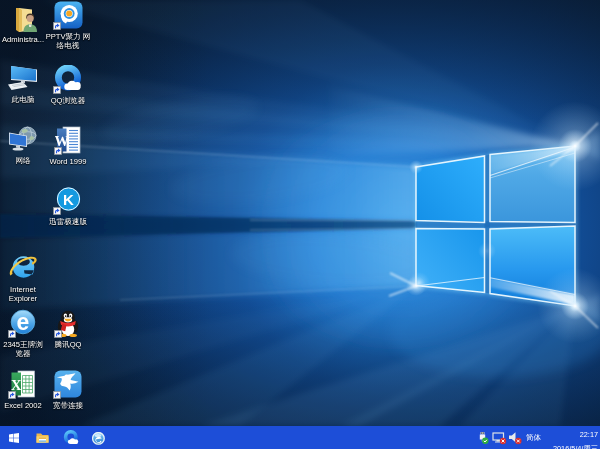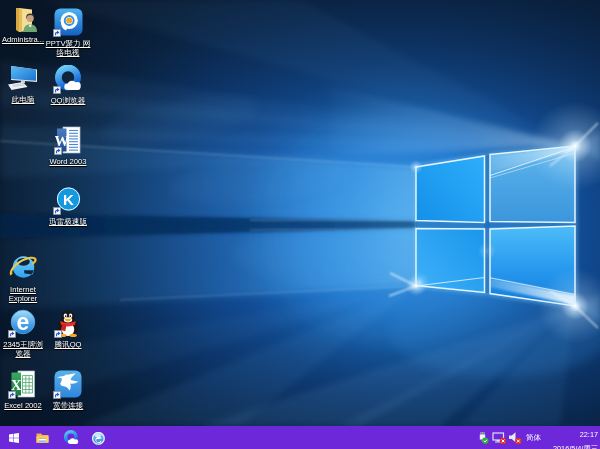--- a/index.html
+++ b/index.html
@@ -1,23 +1,23 @@
 <!DOCTYPE html>
 <html><head>
 <meta charset="utf-8">
 <style>
 * { margin:0; padding:0; box-sizing:border-box; }
 html,body { width:600px; height:449px; overflow:hidden; font-family:"Liberation Sans",sans-serif; background:#000; }
 #desk { position:absolute; left:0; top:0; width:600px; height:426px; overflow:hidden; }
 #wall { position:absolute; left:0; top:0; }
 .cell { position:absolute; width:46px; text-align:center; }
 .ic { position:relative; margin:0 auto; }
-.lbl { margin-top:3px; color:#fff; font-size:7.6px; line-height:9px; text-shadow:0 1px 1px rgba(0,0,0,0.95), 0 0 2px rgba(0,0,0,0.8);text-decoration:underline; }
+.lbl { margin-top:3px; color:#fff; font-size:7.6px; line-height:9px; text-shadow:0 1px 1px rgba(0,0,0,0.95), 0 0 2px rgba(0,0,0,0.8); }
 .sc { position:absolute; left:-1px; bottom:-1px; width:8px; height:8px; }
-#bar { position:absolute; left:0; top:426px; width:600px; height:23px; background:#6d28d9; }
+#bar { position:absolute; left:0; top:426px; width:600px; height:23px; background:#1d4ed8; }
 .bicon { position:absolute; }
 #clock { position:absolute; right:2px; top:1.5px; text-align:right; color:#fff; font-size:7.3px; line-height:14px;margin-left:41px; }
 #lang { position:absolute; right:50px; top:7px; color:#fff; font-size:7.5px; }
 </style>
 </head>
 <body>
 <div id="desk">
 <svg id="wall" width="600" height="426" viewBox="0 0 600 426">
 <defs>
 <radialGradient id="bgc" gradientUnits="userSpaceOnUse" cx="400" cy="230" r="420">
@@ -192,21 +192,21 @@
 <polygon points="10,4 13,6 13,26.5 10,28" fill="#e3bd5c"></polygon>
 <path d="M17.2,13.6 a4,4 0 0 1 8,0 l-0.5,1.5 -7,0 z" fill="#463627"></path>
 <circle cx="21.2" cy="14.4" r="3.5" fill="#c9a184"></circle>
 <path d="M14.5,28 C14.5,22.5 17.5,20.3 21.2,20.3 C25,20.3 28,22.5 28,28 Z" fill="#6fa573"></path>
 <path d="M19.8,20.5 L22.6,20.5 L22.2,23 L20.2,23 Z" fill="#e8e3da"></path>
 </svg>
 </div>
 <div class="lbl">Administra...</div>
 </div>
 
-<div class="cell" style="left:45px;top:8px">
+<div class="cell" style="left:45px;top:1px">
 <div class="ic" style="width:29px;height:28px">
 <svg width="29" height="28">
 <defs>
             <linearGradient id="pptvg" x1="0" y1="0" x2="0" y2="1">
               <stop offset="0" stop-color="#4cb4f2"></stop>
               <stop offset="1" stop-color="#1460c4"></stop>
             </linearGradient>
             <linearGradient id="trbeam" gradientUnits="userSpaceOnUse" x1="330" y1="0" x2="575" y2="0">
   <stop offset="0" stop-color="#9fd0f8" stop-opacity="0.02"></stop>
   <stop offset="0.55" stop-color="#9fd0f8" stop-opacity="0.25"></stop>
@@ -277,20 +277,39 @@
 <polygon points="13,15 17,15.4 17,18 13,17.6" fill="#c8d0d8"></polygon>
 <polygon points="0,19.5 15,17 19.5,22 3.5,25" fill="#e8edf2"></polygon>
 <polygon points="1.5,19.6 14.8,17.5 18,21.2 4,23.8" fill="#eef2f5"></polygon>
           <line x1="4" y1="20.4" x2="16" y2="18.5" stroke="#b9c2ca" stroke-width="0.8"></line>
           <line x1="5.5" y1="21.6" x2="17" y2="19.8" stroke="#b9c2ca" stroke-width="0.8"></line>
 </svg>
 </div>
 <div class="lbl">此电脑</div>
 </div>
 
+<div class="cell" style="left:0px;top:126px">
+<div class="ic" style="width:30px;height:27px">
+<svg width="30" height="27">
+<circle cx="19.5" cy="9.5" r="8.5" fill="#7e99ad"></circle>
+<g fill="none" stroke="#ccdae2" stroke-width="0.6">
+<ellipse cx="19.5" cy="9.5" rx="4" ry="8.5"></ellipse>
+<ellipse cx="19.5" cy="9.5" rx="8.5" ry="3.8"></ellipse>
+<circle cx="19.5" cy="9.5" r="8.5"></circle>
+</g>
+<path d="M14,4 q3,-2 6,0 q-1,3 -4,3 q-3,-1 -2,-3 Z" fill="#a9c3a5"></path>
+<path d="M23,10 q3.5,0 3,3 q-2.5,2 -4.5,0.5 q-0.5,-2.5 1.5,-3.5 Z" fill="#a9c3a5"></path>
+<polygon points="1,6.5 19,9.8 19,21 1,18.6" fill="#e6ebf0"></polygon>
+<polygon points="1.8,7.4 18.2,10.3 18.2,20 1.8,17.8" fill="#2f74d4"></polygon>
+<polygon points="8,19.3 12,19.8 12,22 8,21.5" fill="#c8d0d8"></polygon>
+<ellipse cx="10" cy="23" rx="5.5" ry="1.6" fill="#d8dfe5"></ellipse>
+</svg>
+</div>
+<div class="lbl">网络</div>
+</div>
 
 <div class="cell" style="left:45px;top:126px">
 <div class="ic" style="width:26px;height:28px">
 <svg width="26" height="28">
 <defs>
             <linearGradient id="wg" x1="0" y1="0" x2="0" y2="1">
               <stop offset="0" stop-color="#4a7ec0"></stop>
               <stop offset="1" stop-color="#1e4a8e"></stop>
             </linearGradient>
             <linearGradient id="trbeam" gradientUnits="userSpaceOnUse" x1="330" y1="0" x2="575" y2="0">
@@ -311,21 +330,21 @@
             <line x1="14" y1="24.1" x2="23" y2="24.1"></line>
 </g>
 <rect x="2" y="2.5" width="9.5" height="23" fill="url(#wg)"></rect>
 <text x="6.8" y="19.5" font-size="14.5" font-weight="bold" font-family="Liberation Serif" fill="#fff" text-anchor="middle">W</text>
 </svg>
 <svg class="sc" width="8" height="8">
           <rect x="0.4" y="0.4" width="7.2" height="7.2" fill="#f6f6f6" stroke="#858c94" stroke-width="0.7"></rect>
           <path d="M2,6.2 L2,4.6 Q2,2.8 4,2.8 L4,1.5 L6.5,3.4 L4,5.3 L4,4 Q3.1,4 3.1,4.9 L3.1,6.2 Z" fill="#2457e0"></path>
         </svg>
 </div>
-<div class="lbl">Word 2003</div>
+<div class="lbl">Word 1999</div>
 </div>
 
 
 <div class="cell" style="left:45px;top:186px">
 <div class="ic" style="width:28px;height:28px">
 <svg width="28" height="28">
 <circle cx="14.5" cy="13" r="11.6" fill="#1499e0"></circle>
 <circle cx="14.5" cy="13" r="11.1" fill="none" stroke="#e8f6ff" stroke-width="1"></circle>
 <text x="14.5" y="18.6" font-size="15" font-weight="bold" fill="#fff" text-anchor="middle">K</text>
 </svg>

